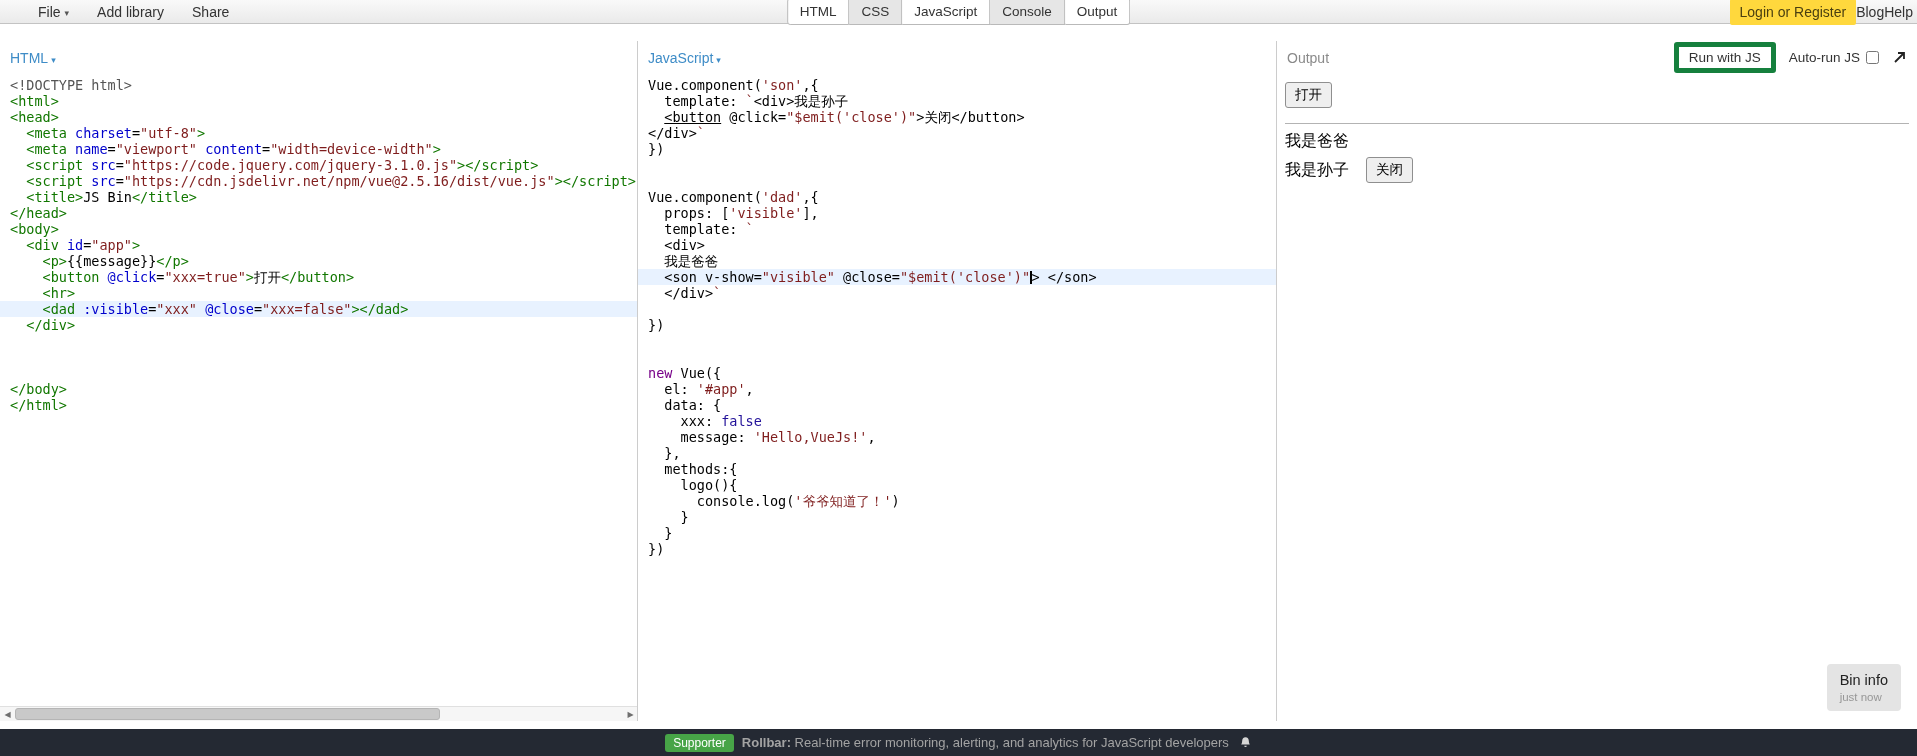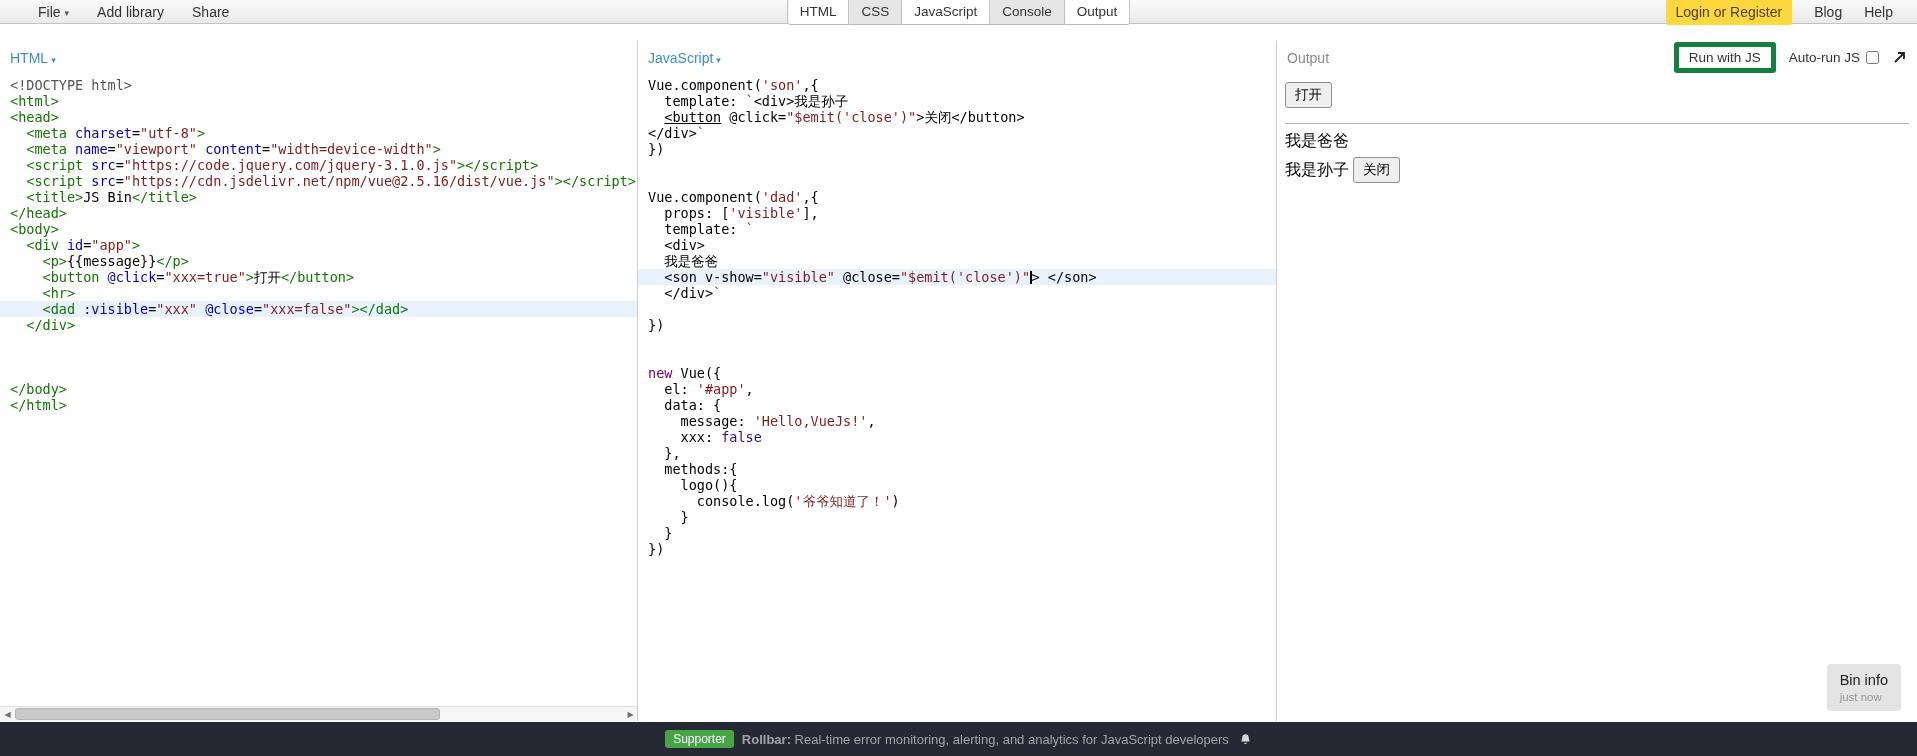--- a/index.html
+++ b/index.html
@@ -14,22 +14,22 @@
     font-size:14px; color:#333; }
   .nav-item { cursor:pointer; white-space:nowrap; }
   .caret-down { font-size:9px; color:#555; margin-left:4px; vertical-align:1px; }
   .nav-tabs { position:absolute; left:50%; transform:translateX(-50%);
     display:flex; height:27px; }
   .tab { border:1px solid #b9b9b9; border-left:none; padding:0 12px; line-height:25px;
     font-size:13.5px; color:#333; background:#e6e6e6; cursor:pointer; white-space:nowrap; }
   .tab:first-child { border-left:1px solid #b9b9b9; border-radius:3px 0 0 3px; }
   .tab:last-child { border-radius:0 3px 3px 0; }
   .tab.active { background:#fff; }
-  .nav-right { margin-left:auto; display:flex; align-items:center; gap:22px;
-    padding-right:24px; font-size:14px; color:#333; }
+  .nav-right { margin-left:auto; display:flex; align-items:center; 
+    padding-right:4px; font-size:14px; color:#333; }
   .login-btn { background:#ffd83d; color:#4a3f10; padding:5px 10px; border-radius:2px;
     cursor:pointer; white-space:nowrap; }
 
   
   .main { position:absolute; top:41px; left:0; width:1917px; height:680px; display:flex; }
   .panel { position:relative; height:100%; overflow:hidden; background:#fff; }
   .panel-html { width:638px; }
   .panel-js { width:639px; }
   .panel-output { width:640px; }
   .divider { position:absolute; top:41px; height:680px; width:1px; background:#ccc;
@@ -81,30 +81,30 @@
   .popout { cursor:pointer; display:flex; align-items:center; }
 
   .output-body { position:absolute; top:33px; left:0; right:0; bottom:0; padding:8px;
     font-family:"Liberation Serif", serif; font-size:16px; color:#000; }
   .out-message { margin:16px 0; }
   .out-btn { font-family:"Liberation Sans", sans-serif; font-size:13.5px; color:#000;
     background:#efefef; border:1px solid #8f8f8f; border-radius:3px; padding:3px 9px;
     cursor:pointer; }
   .out-hr { border:none; border-top:1px solid #b3b3b3; margin:15px 0 7px 0; }
   .out-dad { margin-top:2px; }
-  .out-son { margin-top:5px; display:flex; align-items:center; gap:4px; }
+  .out-son { margin-top:5px; display:flex; align-items:center; gap:17px; }
 
   .bin-info { position:absolute; right:16px; bottom:10px; background:#e4e4e4;
     border-radius:4px; padding:8px 13px; min-width:66px; cursor:pointer;
     font-family:"Liberation Sans", sans-serif; }
   .bin-title { font-size:14.5px; color:#222; }
   .bin-time { font-size:11.5px; color:#979797; margin-top:3px; }
 
   
-  .footer { position:absolute; left:0; right:0; bottom:0; height:34px; background:#242933;
+  .footer { position:absolute; left:0; right:0; bottom:0; height:27px; background:#242933;
     display:flex; align-items:center; justify-content:center; gap:8px; }
   .supporter { background:#47a447; color:#fff; font-size:12px; padding:2px 8px;
     border-radius:3px; cursor:pointer; }
   .rollbar { color:#a3a3a3; font-size:13px; cursor:pointer; }
   .rollbar b { font-weight:bold; }
   .bell { display:flex; align-items:center; margin-left:2px; }
 </style>
 </head>
 <body>
 
@@ -183,22 +183,22 @@
         <div class="code-line"><span class="tok-p">  我是爸爸</span></div>
         <div class="code-line active-line"><span class="tok-p">  &lt;son v-show=</span><span class="tok-s">"visible"</span><span class="tok-p"> @close=</span><span class="tok-s">"$emit('close')"</span><span class="caret"></span><span class="tok-p">&gt; &lt;/son&gt;</span></div>
         <div class="code-line"><span class="tok-p">  &lt;/div&gt;</span><span class="tok-s">`</span></div>
         <div class="code-line"></div>
         <div class="code-line"><span class="tok-p">})</span></div>
         <div class="code-line"></div>
         <div class="code-line"></div>
         <div class="code-line"><span class="tok-k">new</span><span class="tok-p"> Vue({</span></div>
         <div class="code-line"><span class="tok-p">  el: </span><span class="tok-s">'#app'</span><span class="tok-p">,</span></div>
         <div class="code-line"><span class="tok-p">  data: {</span></div>
+        <div class="code-line"><span class="tok-p">    xxx: </span><span class="tok-at">false</span></div>
         <div class="code-line"><span class="tok-p">    message: </span><span class="tok-s">'Hello,VueJs!'</span><span class="tok-p">,</span></div>
-        <div class="code-line"><span class="tok-p">    xxx: </span><span class="tok-at">false</span></div>
         <div class="code-line"><span class="tok-p">  },</span></div>
         <div class="code-line"><span class="tok-p">  methods:{</span></div>
         <div class="code-line"><span class="tok-p">    logo(){</span></div>
         <div class="code-line"><span class="tok-p">      console.log(</span><span class="tok-s">'爷爷知道了！'</span><span class="tok-p">)</span></div>
         <div class="code-line"><span class="tok-p">    }</span></div>
         <div class="code-line"><span class="tok-p">  }</span></div>
         <div class="code-line"><span class="tok-p">})</span></div>
       </div>
   </div>
 

